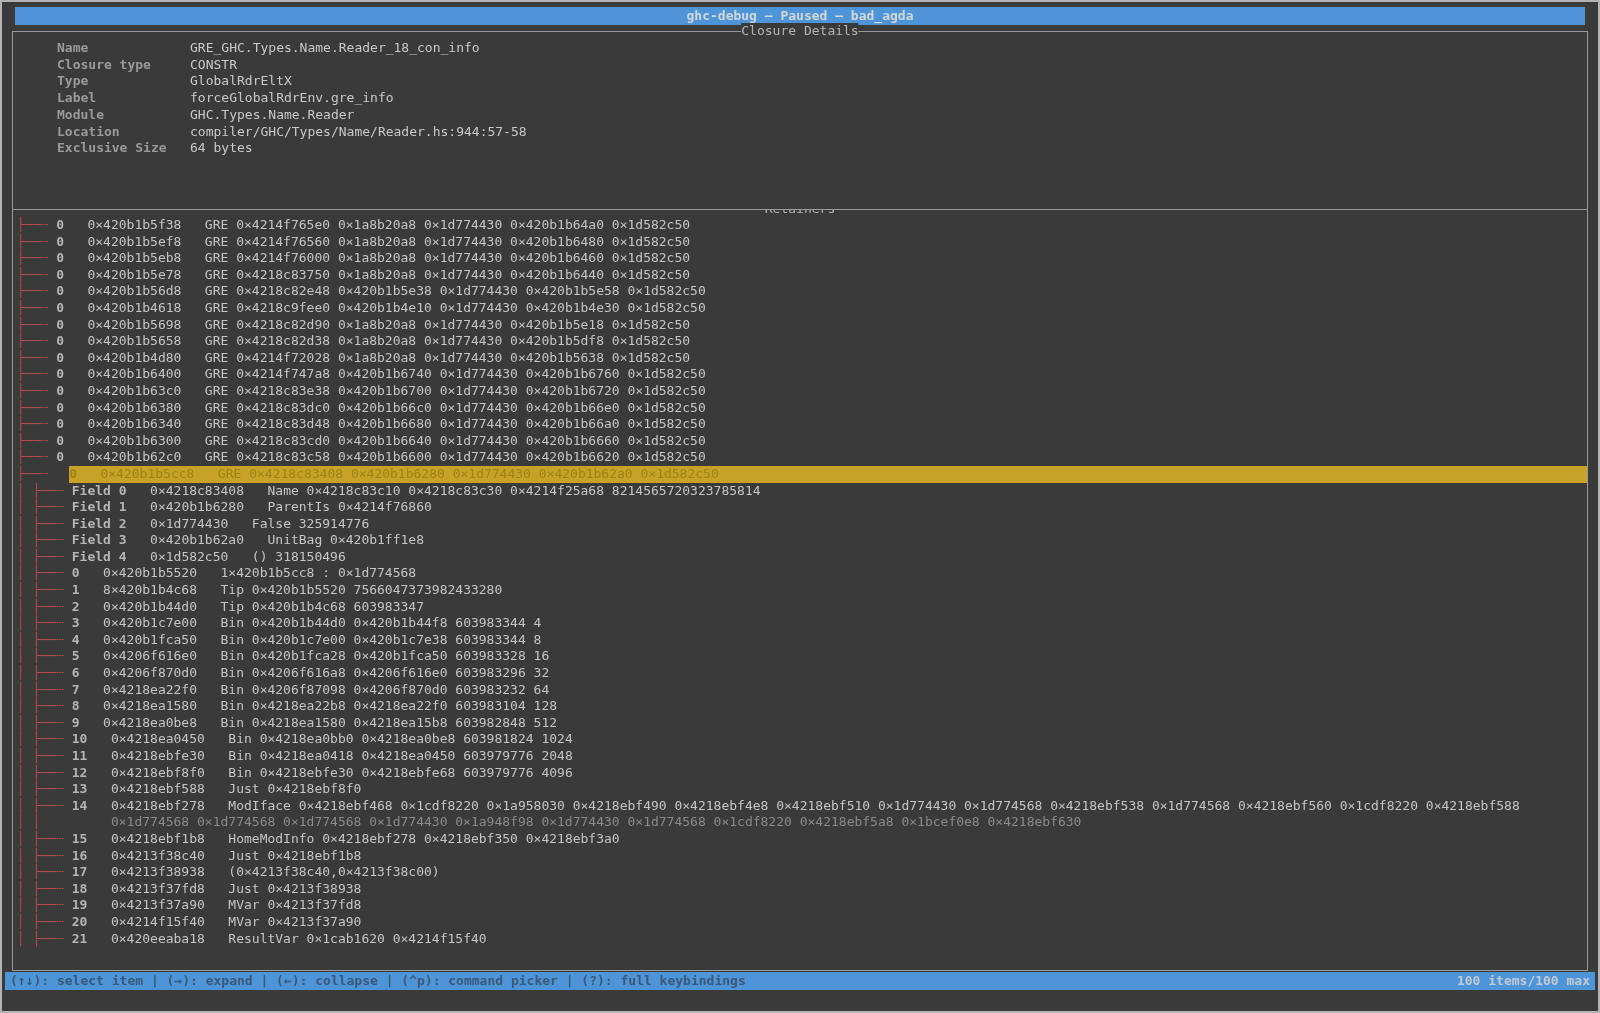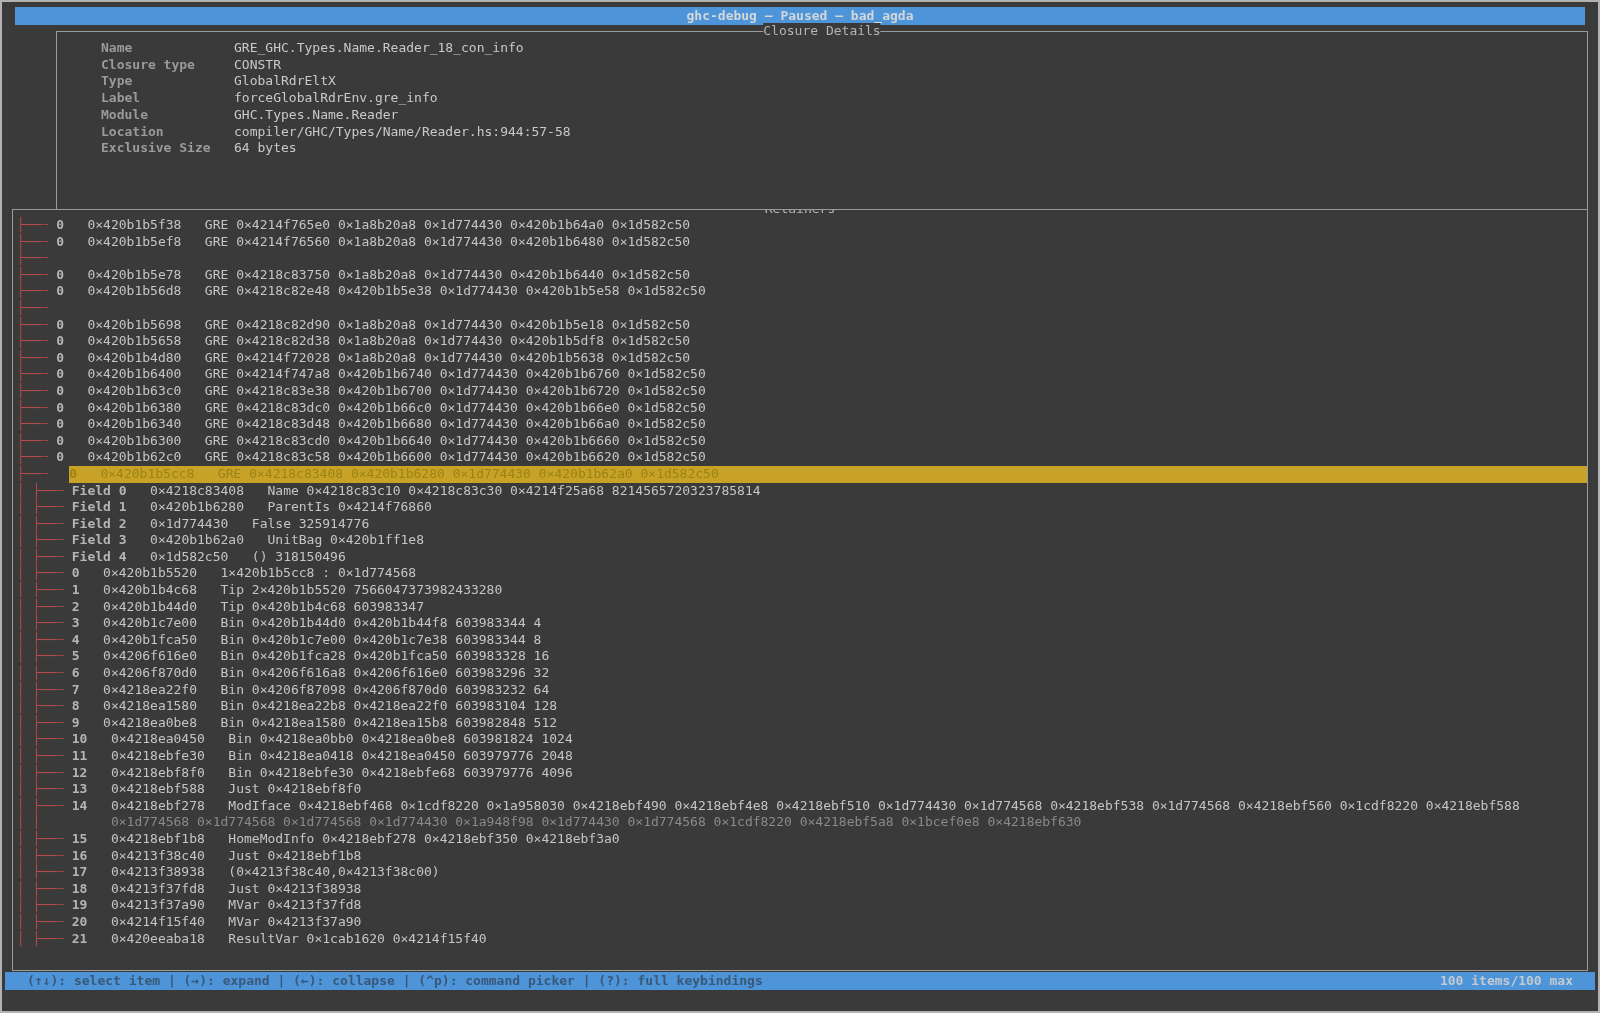--- a/index.html
+++ b/index.html
@@ -11,36 +11,36 @@
   html,body{background:#2a2a2a;}
   body{font-family:"DejaVu Sans Mono", monospace; font-size:13px;}
   .window{position:relative; width:1600px; height:1013px; background:var(--bg);
           border:2px solid #b3b3b3; overflow:hidden;}
   .titlebar{position:absolute; top:5px; left:13px; right:13px; height:18px;
             background:var(--blue); color:var(--title-fg); font-weight:bold;
             text-align:center; line-height:17px; white-space:pre;}
   .panel{position:absolute; left:10px; right:10px; border:1px solid var(--border); background:var(--bg);}
   .panel-title{position:absolute; top:-9px; left:50%; transform:translateX(-50%);
                background:var(--bg); color:#b4b4b4; line-height:16px; white-space:pre;}
-  .closure-panel{top:29px; height:183px;margin-left:44px;}
+  .closure-panel{top:29px; height:183px;}
   .cd-fields{padding:8px 0 0 4px;}
   .cd-row{line-height:16.7px; white-space:pre;padding-left:40px;}
   .cd-label{display:inline-block; width:17ch; font-weight:bold; color:var(--label);}
   .cd-value{color:#c9c9c9;}
   .retainers-panel{top:207px; height:762px; overflow:hidden;}
   .rows{padding:7px 0 0 4px;}
   .row{white-space:pre; line-height:16.6px; display:flex; color:var(--text);}
   .tree{color:var(--red); flex:none;}
   .idx{font-weight:bold; color:var(--bold-idx);}
   .row.selected .rowbody{background:var(--sel-bg); color:var(--sel-fg); flex:1;margin-left:13px;}
   .row.selected .rowbody .idx{color:var(--sel-fg);}
   .row.wrapline .rowbody{color:var(--dim);}
   .statusbar{position:absolute; left:3px; right:3px; top:970px; height:18px;
              background:var(--blue); display:flex; justify-content:space-between;
-             font-weight:bold; line-height:18px; padding:0 22px; white-space:pre;}
+             font-weight:bold; line-height:18px; padding:0 5px; white-space:pre;}
   .status-left{color:var(--status-fg);}
   .status-right{color:var(--status-right);text-align:right;}
 </style>
 </head>
 <body>
 
 <div class="window">
   <div class="titlebar">ghc-debug – Paused – bad_agda</div>
 
   <div class="panel closure-panel">
@@ -54,41 +54,41 @@
         <div class="cd-row"><span class="cd-label">Location</span><span class="cd-value">compiler/GHC/Types/Name/Reader.hs:944:57-58</span></div>
         <div class="cd-row"><span class="cd-label">Exclusive Size</span><span class="cd-value">64 bytes</span></div>
       </div>
   </div>
 
   <div class="panel retainers-panel">
     <span class="panel-title">Retainers</span>
     <div class="rows" id="retainer-rows">
         <div class="row"><span class="tree">├──┄ </span><span class="rowbody"><span class="idx">0</span><span>   0×420b1b5f38   GRE 0×4214f765e0 0×1a8b20a8 0×1d774430 0×420b1b64a0 0×1d582c50</span></span></div>
         <div class="row"><span class="tree">├──┄ </span><span class="rowbody"><span class="idx">0</span><span>   0×420b1b5ef8   GRE 0×4214f76560 0×1a8b20a8 0×1d774430 0×420b1b6480 0×1d582c50</span></span></div>
-        <div class="row"><span class="tree">├──┄ </span></div>
+        <div class="row"><span class="tree">├──┄ </span><span class="rowbody"><span class="idx">0</span><span>   0×420b1b5eb8   GRE 0×4214f76000 0×1a8b20a8 0×1d774430 0×420b1b6460 0×1d582c50</span></span></div>
         <div class="row"><span class="tree">├──┄ </span><span class="rowbody"><span class="idx">0</span><span>   0×420b1b5e78   GRE 0×4218c83750 0×1a8b20a8 0×1d774430 0×420b1b6440 0×1d582c50</span></span></div>
         <div class="row"><span class="tree">├──┄ </span><span class="rowbody"><span class="idx">0</span><span>   0×420b1b56d8   GRE 0×4218c82e48 0×420b1b5e38 0×1d774430 0×420b1b5e58 0×1d582c50</span></span></div>
-        <div class="row"><span class="tree">├──┄ </span></div>
+        <div class="row"><span class="tree">├──┄ </span><span class="rowbody"><span class="idx">0</span><span>   0×420b1b4618   GRE 0×4218c9fee0 0×420b1b4e10 0×1d774430 0×420b1b4e30 0×1d582c50</span></span></div>
         <div class="row"><span class="tree">├──┄ </span><span class="rowbody"><span class="idx">0</span><span>   0×420b1b5698   GRE 0×4218c82d90 0×1a8b20a8 0×1d774430 0×420b1b5e18 0×1d582c50</span></span></div>
         <div class="row"><span class="tree">├──┄ </span><span class="rowbody"><span class="idx">0</span><span>   0×420b1b5658   GRE 0×4218c82d38 0×1a8b20a8 0×1d774430 0×420b1b5df8 0×1d582c50</span></span></div>
         <div class="row"><span class="tree">├──┄ </span><span class="rowbody"><span class="idx">0</span><span>   0×420b1b4d80   GRE 0×4214f72028 0×1a8b20a8 0×1d774430 0×420b1b5638 0×1d582c50</span></span></div>
         <div class="row"><span class="tree">├──┄ </span><span class="rowbody"><span class="idx">0</span><span>   0×420b1b6400   GRE 0×4214f747a8 0×420b1b6740 0×1d774430 0×420b1b6760 0×1d582c50</span></span></div>
         <div class="row"><span class="tree">├──┄ </span><span class="rowbody"><span class="idx">0</span><span>   0×420b1b63c0   GRE 0×4218c83e38 0×420b1b6700 0×1d774430 0×420b1b6720 0×1d582c50</span></span></div>
         <div class="row"><span class="tree">├──┄ </span><span class="rowbody"><span class="idx">0</span><span>   0×420b1b6380   GRE 0×4218c83dc0 0×420b1b66c0 0×1d774430 0×420b1b66e0 0×1d582c50</span></span></div>
         <div class="row"><span class="tree">├──┄ </span><span class="rowbody"><span class="idx">0</span><span>   0×420b1b6340   GRE 0×4218c83d48 0×420b1b6680 0×1d774430 0×420b1b66a0 0×1d582c50</span></span></div>
         <div class="row"><span class="tree">├──┄ </span><span class="rowbody"><span class="idx">0</span><span>   0×420b1b6300   GRE 0×4218c83cd0 0×420b1b6640 0×1d774430 0×420b1b6660 0×1d582c50</span></span></div>
         <div class="row"><span class="tree">├──┄ </span><span class="rowbody"><span class="idx">0</span><span>   0×420b1b62c0   GRE 0×4218c83c58 0×420b1b6600 0×1d774430 0×420b1b6620 0×1d582c50</span></span></div>
         <div class="row selected"><span class="tree">├──┄ </span><span class="rowbody"><span class="idx">0</span><span>   0×420b1b5cc8   GRE 0×4218c83408 0×420b1b6280 0×1d774430 0×420b1b62a0 0×1d582c50</span></span></div>
         <div class="row"><span class="tree">│ ├──┄ </span><span class="rowbody"><span class="idx">Field 0</span><span>   0×4218c83408   Name 0×4218c83c10 0×4218c83c30 0×4214f25a68 8214565720323785814</span></span></div>
         <div class="row"><span class="tree">│ ├──┄ </span><span class="rowbody"><span class="idx">Field 1</span><span>   0×420b1b6280   ParentIs 0×4214f76860</span></span></div>
         <div class="row"><span class="tree">│ ├──┄ </span><span class="rowbody"><span class="idx">Field 2</span><span>   0×1d774430   False 325914776</span></span></div>
         <div class="row"><span class="tree">│ ├──┄ </span><span class="rowbody"><span class="idx">Field 3</span><span>   0×420b1b62a0   UnitBag 0×420b1ff1e8</span></span></div>
         <div class="row"><span class="tree">│ ├──┄ </span><span class="rowbody"><span class="idx">Field 4</span><span>   0×1d582c50   () 318150496</span></span></div>
         <div class="row"><span class="tree">│ ├──┄ </span><span class="rowbody"><span class="idx">0</span><span>   0×420b1b5520   1×420b1b5cc8 : 0×1d774568</span></span></div>
-        <div class="row"><span class="tree">│ ├──┄ </span><span class="rowbody"><span class="idx">1</span><span>   0×420b1b4c68   Tip 2×420b1b5520 7566047373982433280</span></span></div>
+        <div class="row"><span class="tree">│ ├──┄ </span><span class="rowbody"><span class="idx">1</span><span>   8×420b1b4c68   Tip 0×420b1b5520 7566047373982433280</span></span></div>
         <div class="row"><span class="tree">│ ├──┄ </span><span class="rowbody"><span class="idx">2</span><span>   0×420b1b44d0   Tip 0×420b1b4c68 603983347</span></span></div>
         <div class="row"><span class="tree">│ ├──┄ </span><span class="rowbody"><span class="idx">3</span><span>   0×420b1c7e00   Bin 0×420b1b44d0 0×420b1b44f8 603983344 4</span></span></div>
         <div class="row"><span class="tree">│ ├──┄ </span><span class="rowbody"><span class="idx">4</span><span>   0×420b1fca50   Bin 0×420b1c7e00 0×420b1c7e38 603983344 8</span></span></div>
         <div class="row"><span class="tree">│ ├──┄ </span><span class="rowbody"><span class="idx">5</span><span>   0×4206f616e0   Bin 0×420b1fca28 0×420b1fca50 603983328 16</span></span></div>
         <div class="row"><span class="tree">│ ├──┄ </span><span class="rowbody"><span class="idx">6</span><span>   0×4206f870d0   Bin 0×4206f616a8 0×4206f616e0 603983296 32</span></span></div>
         <div class="row"><span class="tree">│ ├──┄ </span><span class="rowbody"><span class="idx">7</span><span>   0×4218ea22f0   Bin 0×4206f87098 0×4206f870d0 603983232 64</span></span></div>
         <div class="row"><span class="tree">│ ├──┄ </span><span class="rowbody"><span class="idx">8</span><span>   0×4218ea1580   Bin 0×4218ea22b8 0×4218ea22f0 603983104 128</span></span></div>
         <div class="row"><span class="tree">│ ├──┄ </span><span class="rowbody"><span class="idx">9</span><span>   0×4218ea0be8   Bin 0×4218ea1580 0×4218ea15b8 603982848 512</span></span></div>
         <div class="row"><span class="tree">│ ├──┄ </span><span class="rowbody"><span class="idx">10</span><span>   0×4218ea0450   Bin 0×4218ea0bb0 0×4218ea0be8 603981824 1024</span></span></div>
         <div class="row"><span class="tree">│ ├──┄ </span><span class="rowbody"><span class="idx">11</span><span>   0×4218ebfe30   Bin 0×4218ea0418 0×4218ea0450 603979776 2048</span></span></div>

